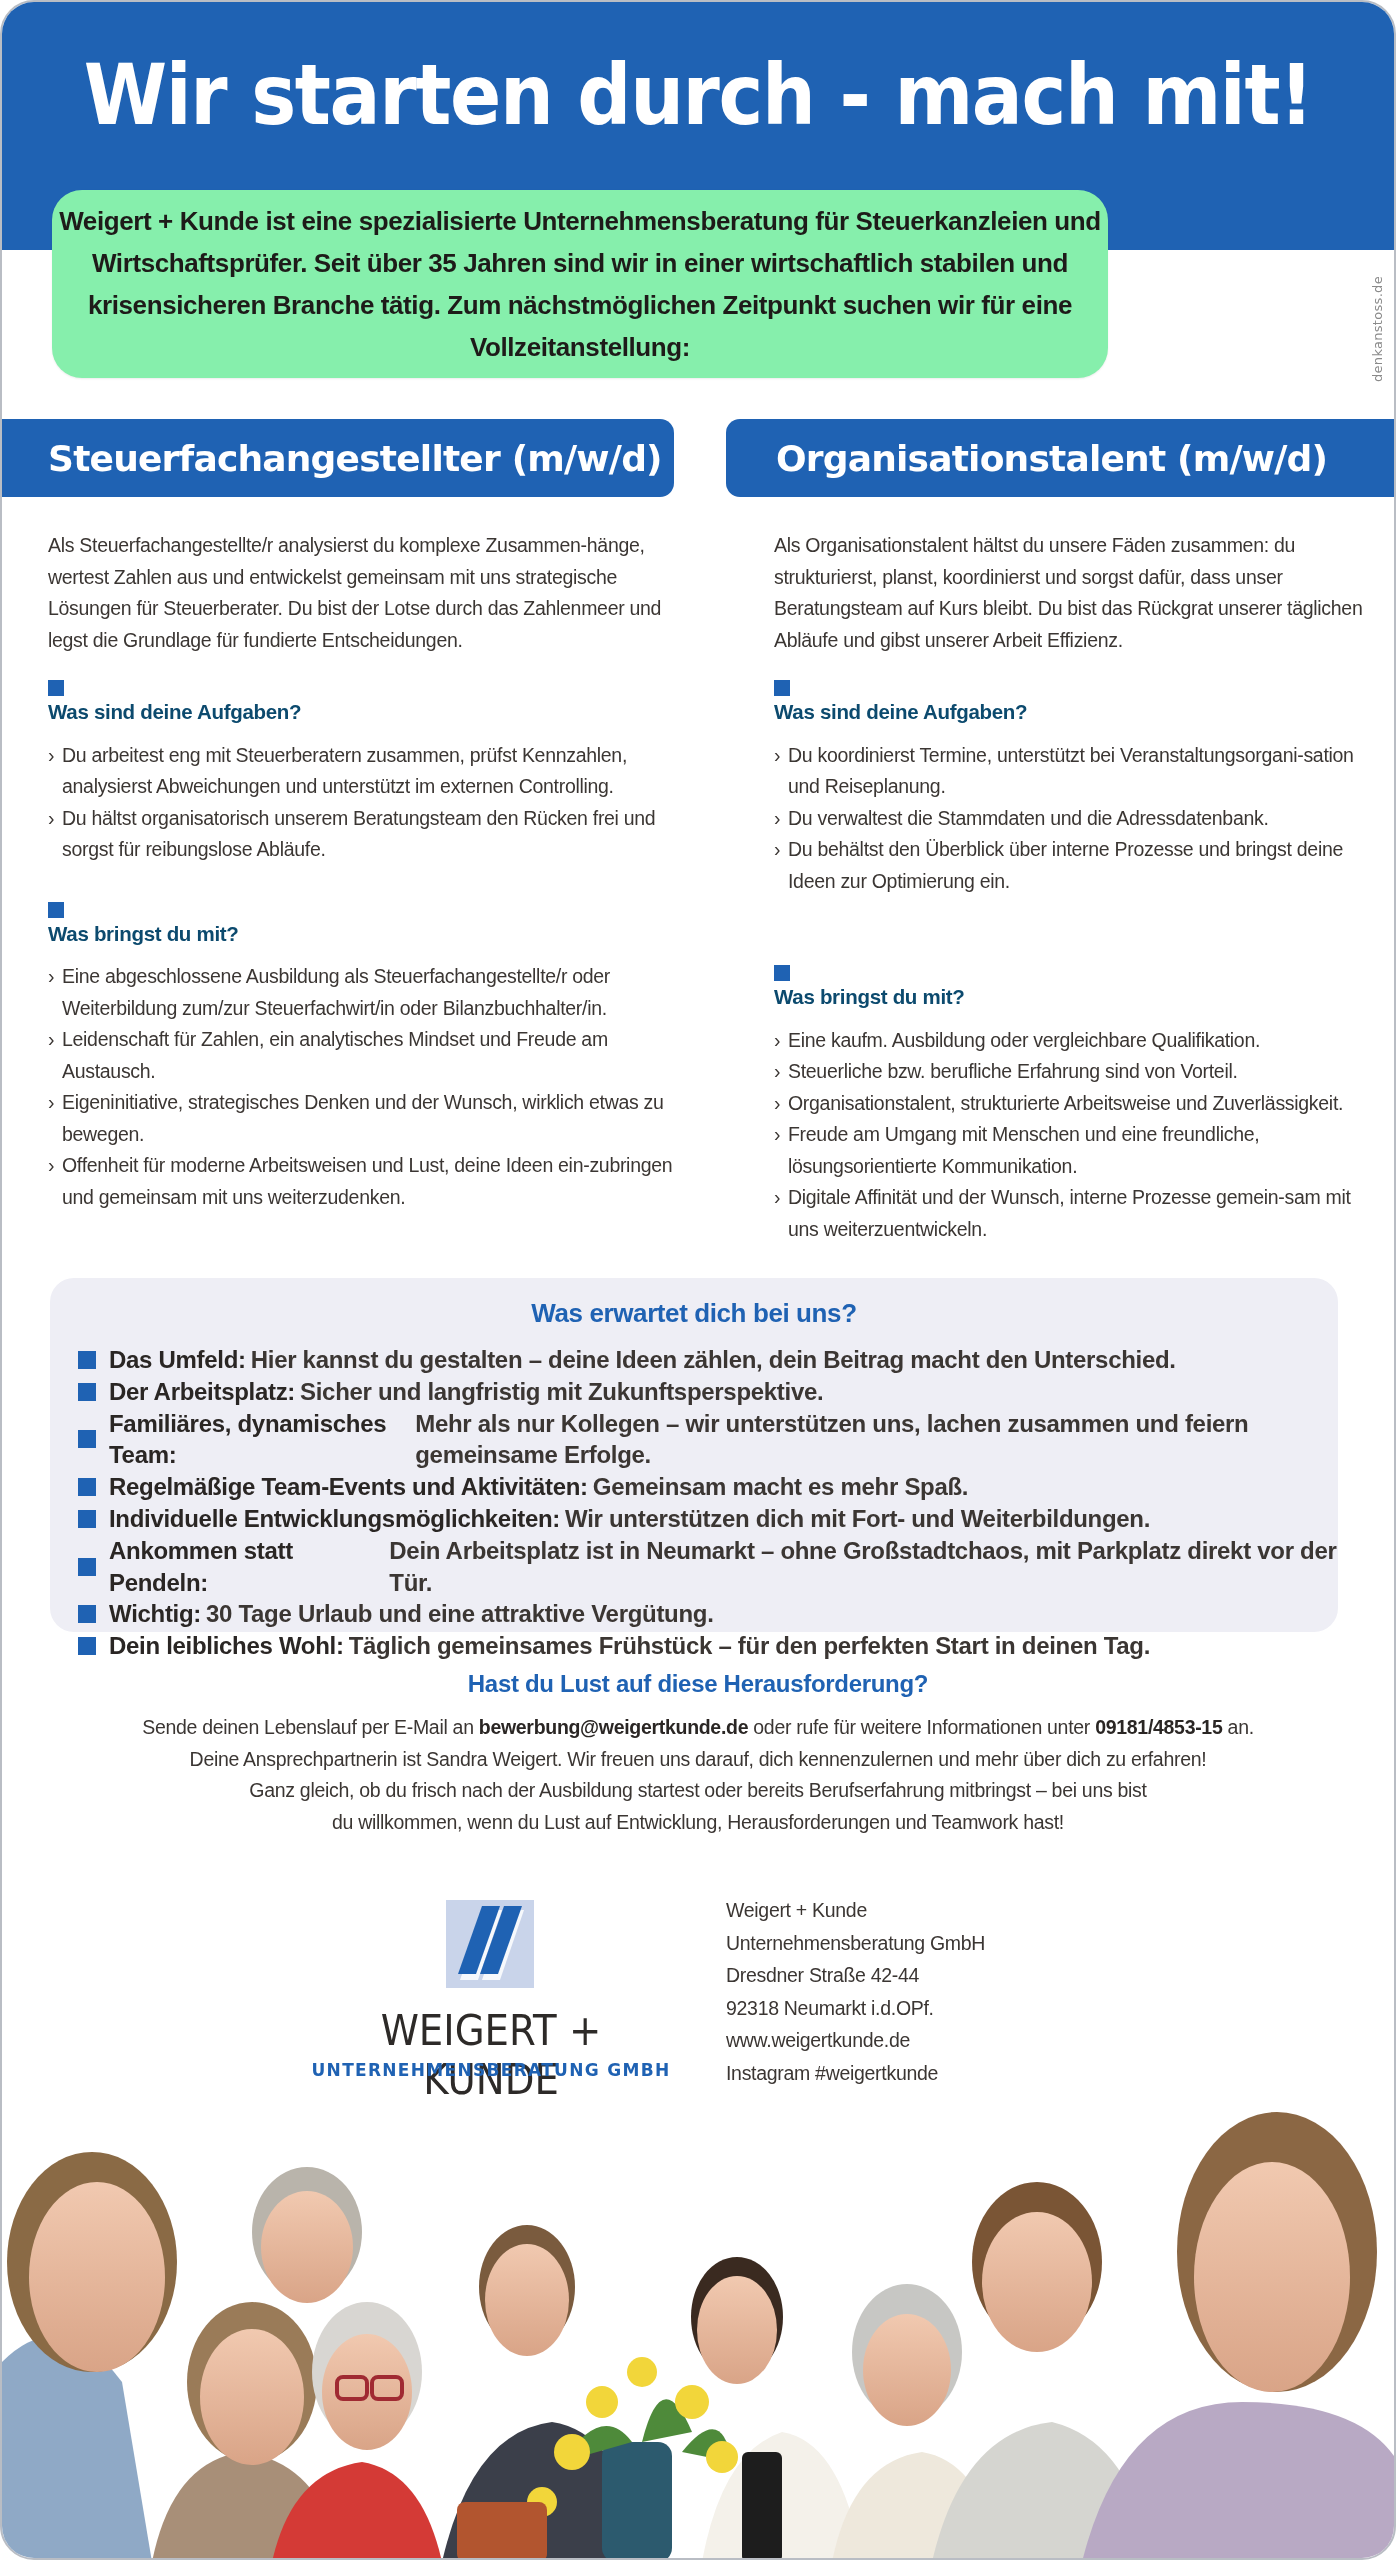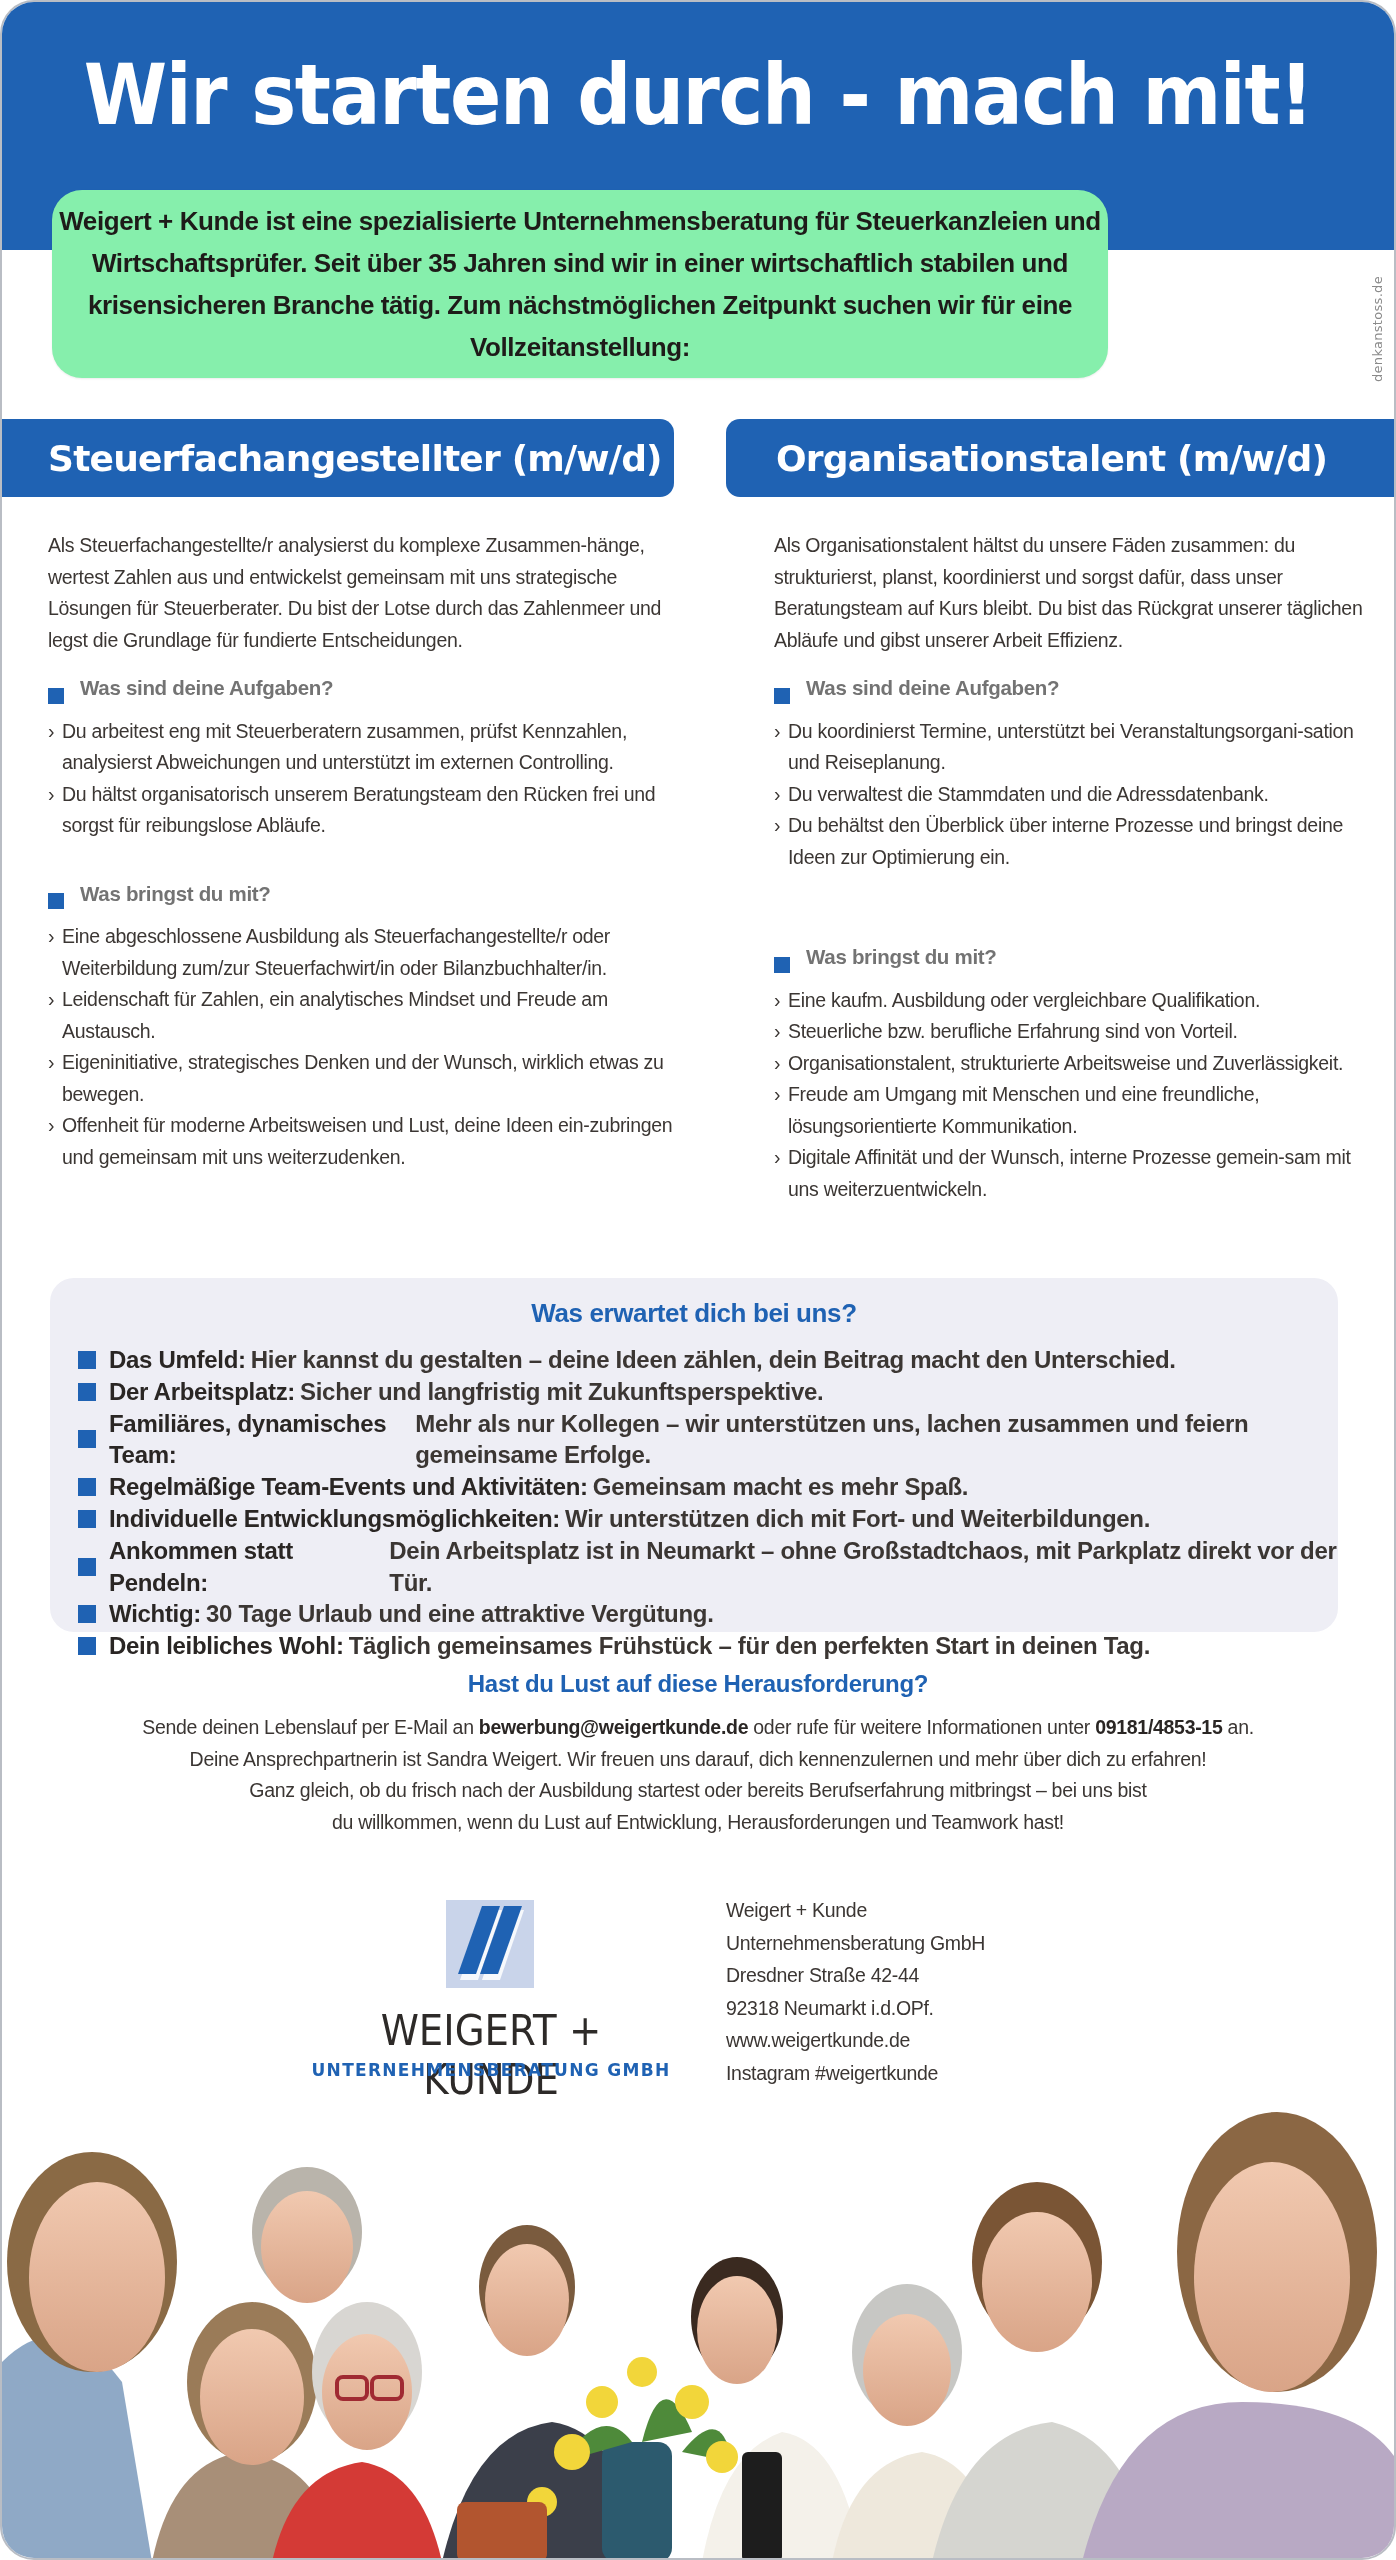--- a/index.html
+++ b/index.html
@@ -43,22 +43,22 @@
     font-weight: bold; font-size: 36px; display: flex; align-items: center;
     font-family: "DejaVu Sans", sans-serif; letter-spacing: -0.8px;
   }
   .job-tab.left { left: 0; width: 672px; border-radius: 0 14px 14px 0; padding-left: 46px; }
   .job-tab.right { left: 724px; width: 672px; border-radius: 14px 0 0 14px; padding-left: 50px; }
 
   
   .col { position: absolute; top: 528px; font-size: 19.5px; line-height: 31.5px; color: #3b3633; letter-spacing: -0.3px; }
   .col.left { left: 46px; width: 640px; }
   .col.right { left: 772px; width: 600px; }
-  .col p.lead { margin-bottom: 16px; }
-  .sec-head { display: flex; align-items: flex-end; font-weight: bold; font-size: 20.5px; color: #737373; margin: 14px 0 12px 0; }
+  .col p.lead { margin-bottom: 24px; }
+  .sec-head { display: flex; align-items: flex-start; font-weight: bold; font-size: 20.5px; color: #0c4a6e; margin: 14px 0 12px 0; flex-direction: column; }
   .sq { width: 16px; height: 16px; background: #1f62b3; margin-right: 16px; flex-shrink: 0; }
   ul.bul { list-style: none; }
   ul.bul li { position: relative; padding-left: 14px; }
   ul.bul li::before { content: "›"; position: absolute; left: 0; top: 0; }
   .spacer-a { height: 22px; }
 
   
   .benefits {
     position: absolute; left: 48px; top: 1276px; width: 1288px; height: 354px;
     background: #eeeef5; border-radius: 24px;

